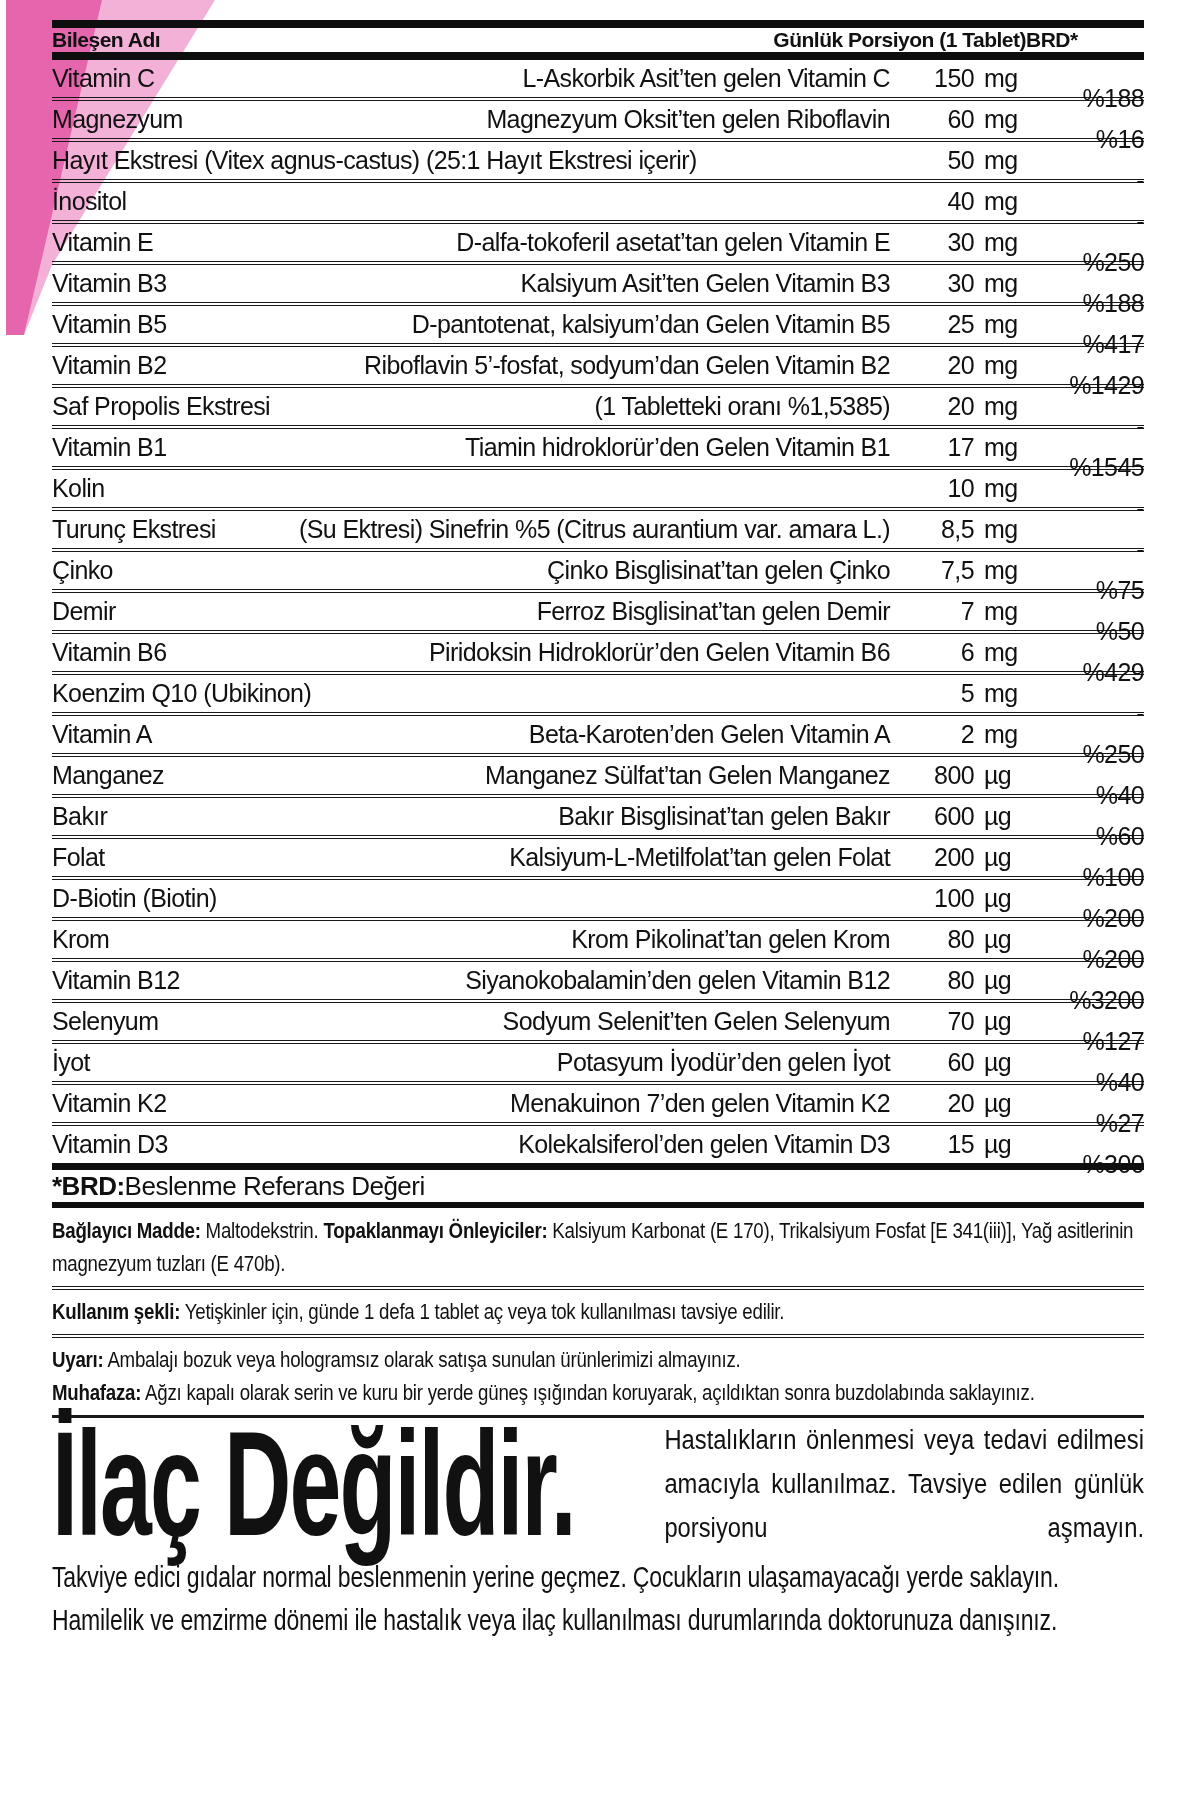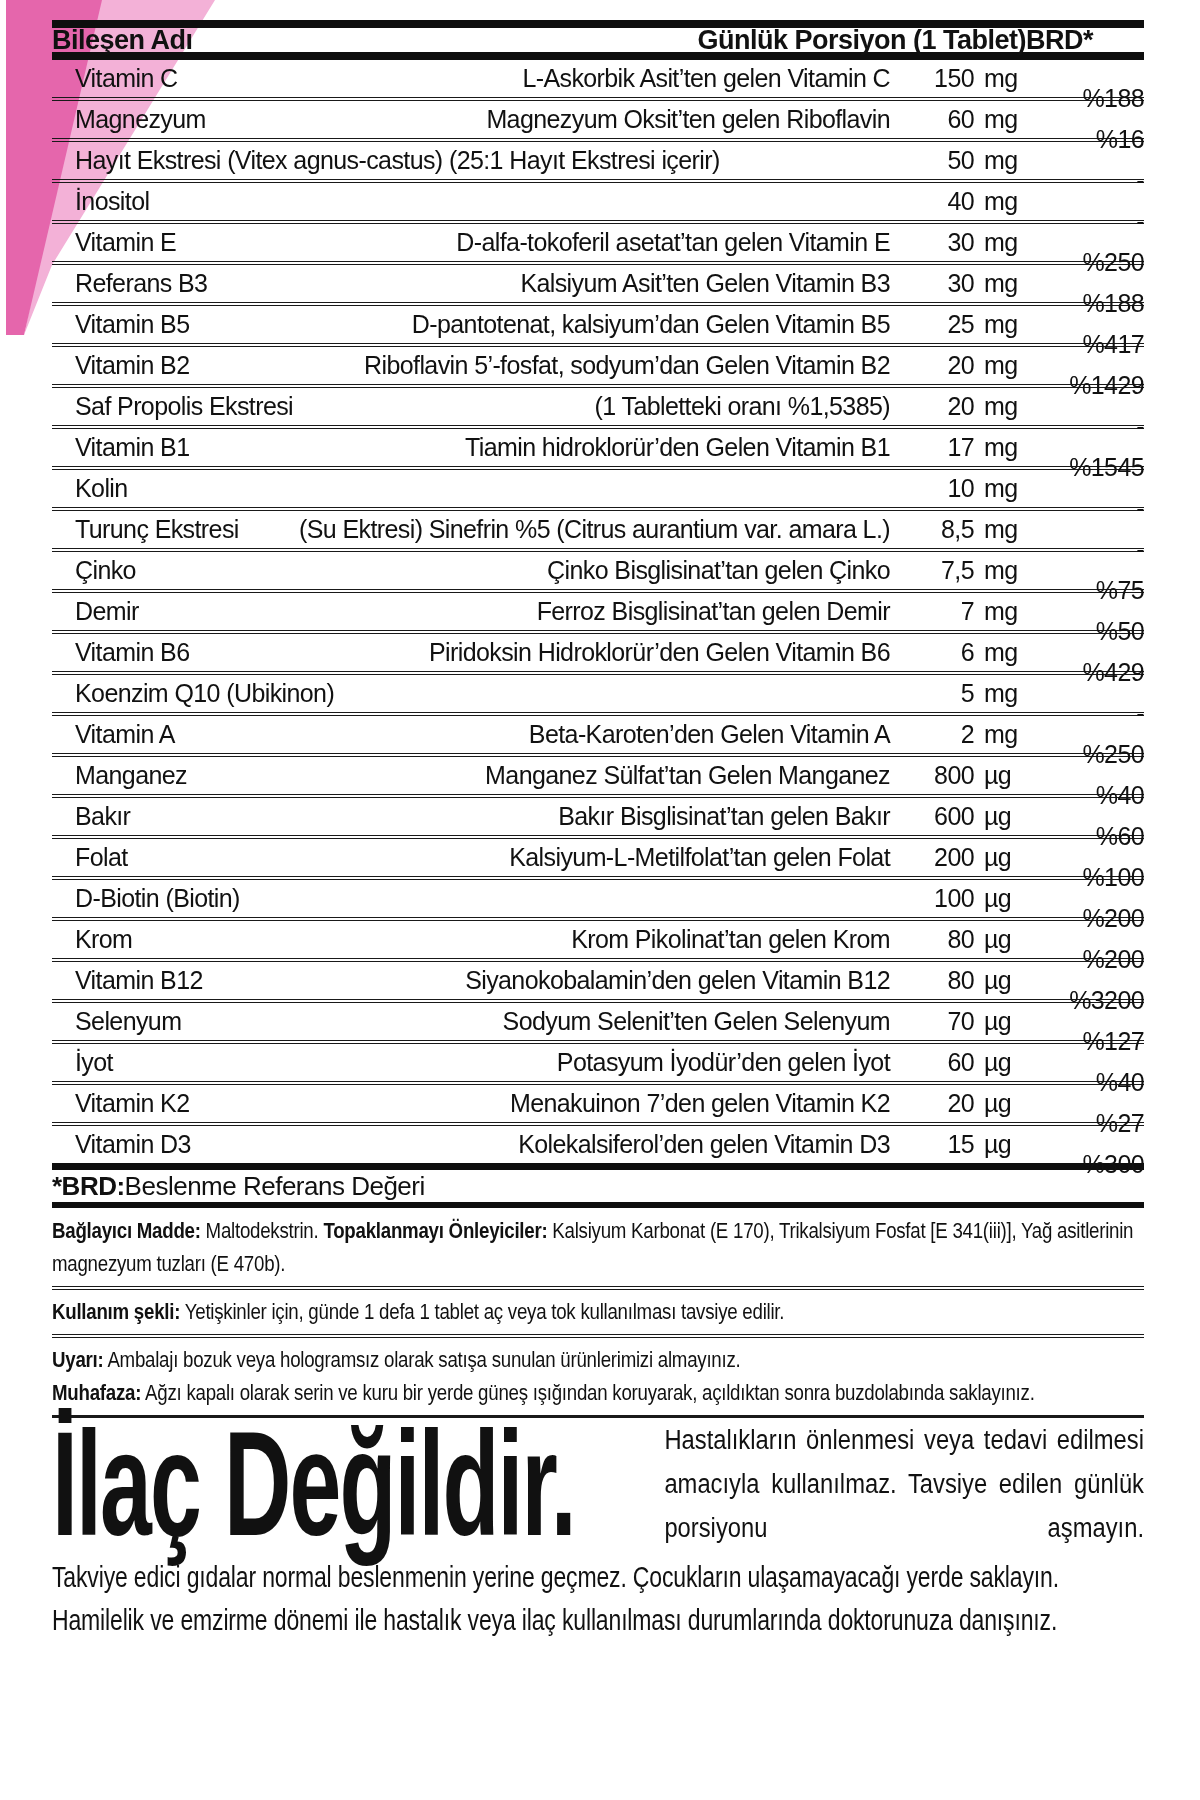--- a/index.html
+++ b/index.html
@@ -8,33 +8,33 @@
     position:relative; width:1200px; height:1800px; background:#ffffff;
     font-family:"Liberation Sans", sans-serif; color:#111; overflow:hidden;
   }
   .deco { position:absolute; left:0; top:0; }
   .content { position:absolute; left:52px; top:20px; width:1092px; }
 
   
   .thead {
     display:flex; align-items:center; height:40px;
     border-top:8px solid #0e0e0e; border-bottom:8px solid #0e0e0e;
-    font-weight:bold; font-size:27px; letter-spacing:-0.5px;
+    font-weight:bold; font-size:21px; letter-spacing:-0.5px;
   }
   .h-comp { white-space:nowrap; }
   .h-portion { flex:1; text-align:right; }
   .h-brd { width:118px; text-align:left; }
 
   .row {
     display:flex; align-items:center; height:41px;
     border-bottom:4px double #191919;
     font-size:25px; letter-spacing:-0.6px; white-space:nowrap;
   }
   .row:last-child { height:44px; border-bottom:7px solid #0e0e0e; }
-  .c-name { flex:0 1 auto;margin-left:23px; }
+  .c-name { flex:0 1 auto; }
   .c-src  { flex:1; text-align:right; padding-right:14px; }
   .c-val  { width:70px; text-align:right; }
   .c-unit { width:52px; padding-left:10px; text-align:left; }
   .c-brd  { width:118px; text-align:right;margin-top:40px; }
 
   .footnote {
     display:flex; align-items:flex-end; height:38px;
     border-bottom:6px solid #0e0e0e; font-size:26px; letter-spacing:-0.5px;
   }
 
@@ -118,21 +118,21 @@
 
   <div class="row">
     <span class="c-name">Vitamin E</span>
     <span class="c-src">D-alfa-tokoferil asetat’tan gelen Vitamin E</span>
     <span class="c-val">30</span>
     <span class="c-unit">mg</span>
     <span class="c-brd">%250</span>
   </div>
 
   <div class="row">
-    <span class="c-name">Referans B3</span>
+    <span class="c-name">Vitamin B3</span>
     <span class="c-src">Kalsiyum Asit’ten Gelen Vitamin B3</span>
     <span class="c-val">30</span>
     <span class="c-unit">mg</span>
     <span class="c-brd">%188</span>
   </div>
 
   <div class="row">
     <span class="c-name">Vitamin B5</span>
     <span class="c-src">D-pantotenat, kalsiyum’dan Gelen Vitamin B5</span>
     <span class="c-val">25</span>

